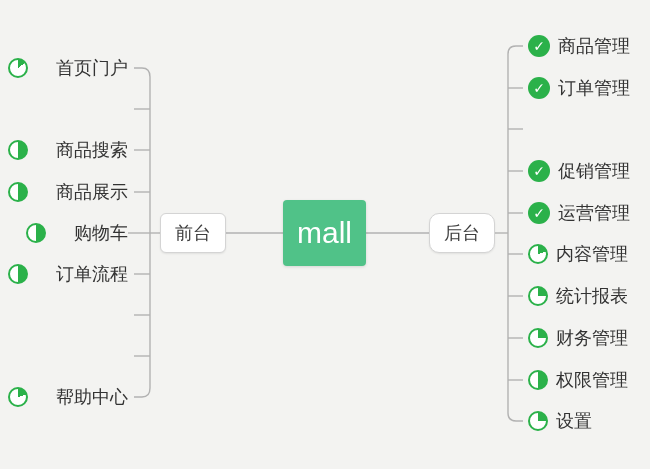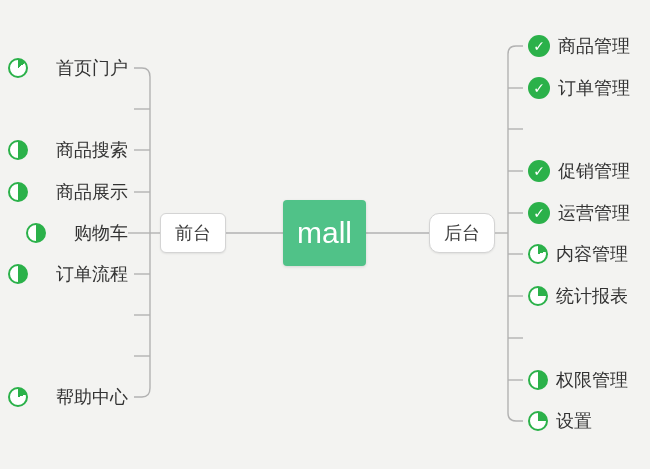--- a/index.html
+++ b/index.html
@@ -138,20 +138,24 @@
     <span class="label">运营管理</span>
   </div>
   <div class="node-item right" style="top:254px">
     <span class="icon pie" style="--p: 20;"></span>
     <span class="label">内容管理</span>
   </div>
   <div class="node-item right" style="top:296px">
     <span class="icon pie" style="--p: 25;"></span>
     <span class="label">统计报表</span>
   </div>
+  <div class="node-item right" style="top:338px">
+    <span class="icon pie" style="--p: 25;"></span>
+    <span class="label">财务管理</span>
+  </div>
   <div class="node-item right" style="top:380px">
     <span class="icon pie" style="--p: 50;"></span>
     <span class="label">权限管理</span>
   </div>
   <div class="node-item right" style="top:421px">
     <span class="icon pie" style="--p: 25;"></span>
     <span class="label">设置</span>
   </div>
 
 </div>

